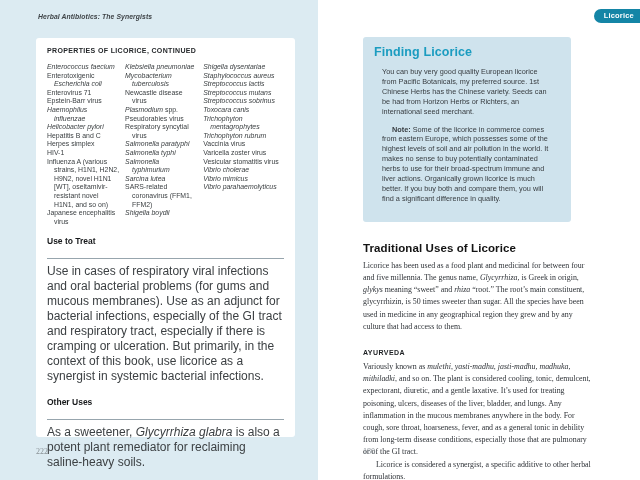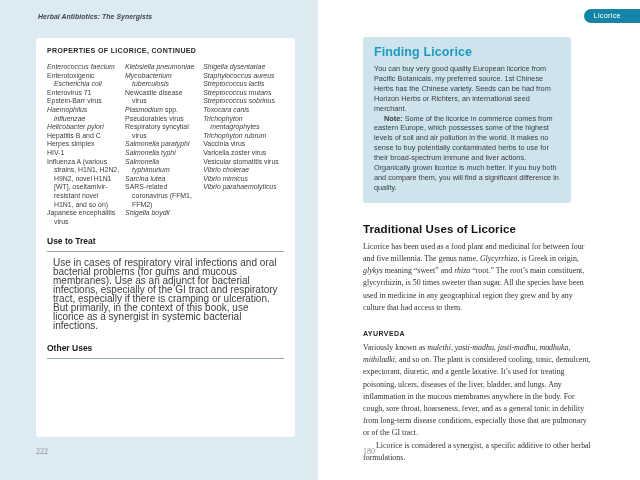--- a/index.html
+++ b/index.html
@@ -16,46 +16,46 @@
          background:var(--panel-bg,#ffffff);border-radius:3px;padding:9px 11px;}
   .panel-title{margin:0;font-size:7px;font-weight:bold;color:#25282b;letter-spacing:.35px;}
 
   .sp-cols{display:flex;gap:6px;margin-top:9px;color:#3c4043;}
   .sp-col{flex:1;min-width:0;}
   .sp-col:nth-child(3){flex:1.12;}
   .sp-item{font-size:6.9px;line-height:8.6px;padding-left:7px;text-indent:-7px;}
 
   .sec{margin-top:10px;}
   .sec h3{margin:0 0 5px;font-size:8.5px;color:#17191b;border-bottom:1px solid #97a5ad;
-          padding-bottom:5px;}
-  .sec p{margin:6px;font-size:10px;line-height:9px;color:#3c4043;}
+          padding-bottom:12px;}
+  .sec p{margin:0;font-size:12px;line-height:15px;color:#3c4043;}
   .sec-gap{margin-top:13px;}
 
   .ind{text-indent:10px;}
   .ind2{text-indent:13px;}
   .it{font-style:italic;}
   .bd{font-weight:bold;}
 
   .pageno{position:absolute;top:447px;text-align:left;
           font-family:"Liberation Serif",serif;font-size:8px;color:#878f94;}
   .pageno-left{left:36px;width:259px;}
   .pageno-right{left:45px;width:231px;}
 
   .tab{position:absolute;top:9px;right:0;height:14px;line-height:14px;
-       padding:0 19px 0 10px;border-radius:7px 0 0 7px;
+       padding:0 6px 0 10px;border-radius:7px 0 0 7px;
        background:var(--tab-bg,#1485a6);color:var(--tab-text,#ffffff);
-       font-size:7.5px;font-weight:normal;letter-spacing:.2px;}
+       font-size:7.5px;font-weight:bold;letter-spacing:.2px;}
 
   .rcol{position:absolute;left:45px;top:37px;width:231px;}
 
   .finding{background:var(--finding-box-bg,#cfe3ed);border-radius:3px;
            padding:8px 11px 10px;margin:0 0 20px;box-sizing:border-box;width:208px;}
   .finding h2{margin:0 0 5px;font-size:12.5px;letter-spacing:.1px;
               color:var(--finding-title,#1b9cc0);}
-  .finding p{margin:0;font-size:7.3px;line-height:9.9px;color:#373c40;}
+  .finding p{margin:8px;font-size:7.3px;line-height:9.9px;color:#373c40;}
 
   .trad-h{margin:0 0 6px;font-size:11.5px;color:#131313;letter-spacing:.1px;}
   .serif{margin:0;font-family:"Liberation Serif",serif;font-size:7.9px;
          line-height:12.2px;color:#2e3237;}
   .ayur-h{margin:16px 0 5px;font-size:7px;color:#1d2023;letter-spacing:.45px;}
 </style>
 </head>
 <body>
 
 <div class="spread">
@@ -112,20 +112,21 @@
           </div>
         </div>
 
       <div class="sec">
         <h3>Use to Treat</h3>
         <p><span>Use in cases of respiratory viral infections and oral bacterial problems (for gums and mucous membranes). Use as an adjunct for bacterial infections, especially of the GI tract and respiratory tract, especially if there is cramping or ulceration. But primarily, in the context of this book, use licorice as a synergist in systemic bacterial infections.</span></p>
       </div>
 
       <div class="sec sec-gap">
         <h3>Other Uses</h3>
+        <p><span>As a sweetener, </span><span class="it">Glycyrrhiza glabra</span><span> is also a potent plant remediator for reclaiming saline-heavy soils.</span></p>
       </div>
     </section>
 
     <div class="pageno pageno-left">222</div>
   </div>
 
   <div class="page page-right">
     <div class="tab">Licorice</div>
 
     <div class="rcol">

